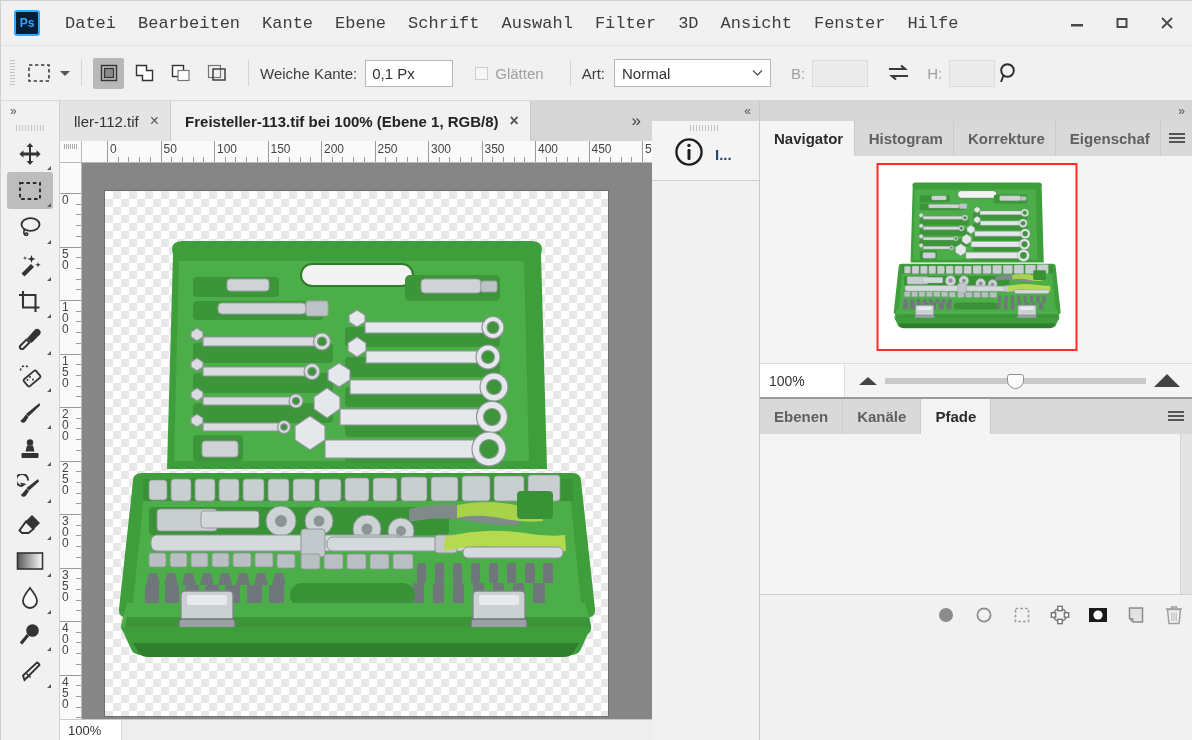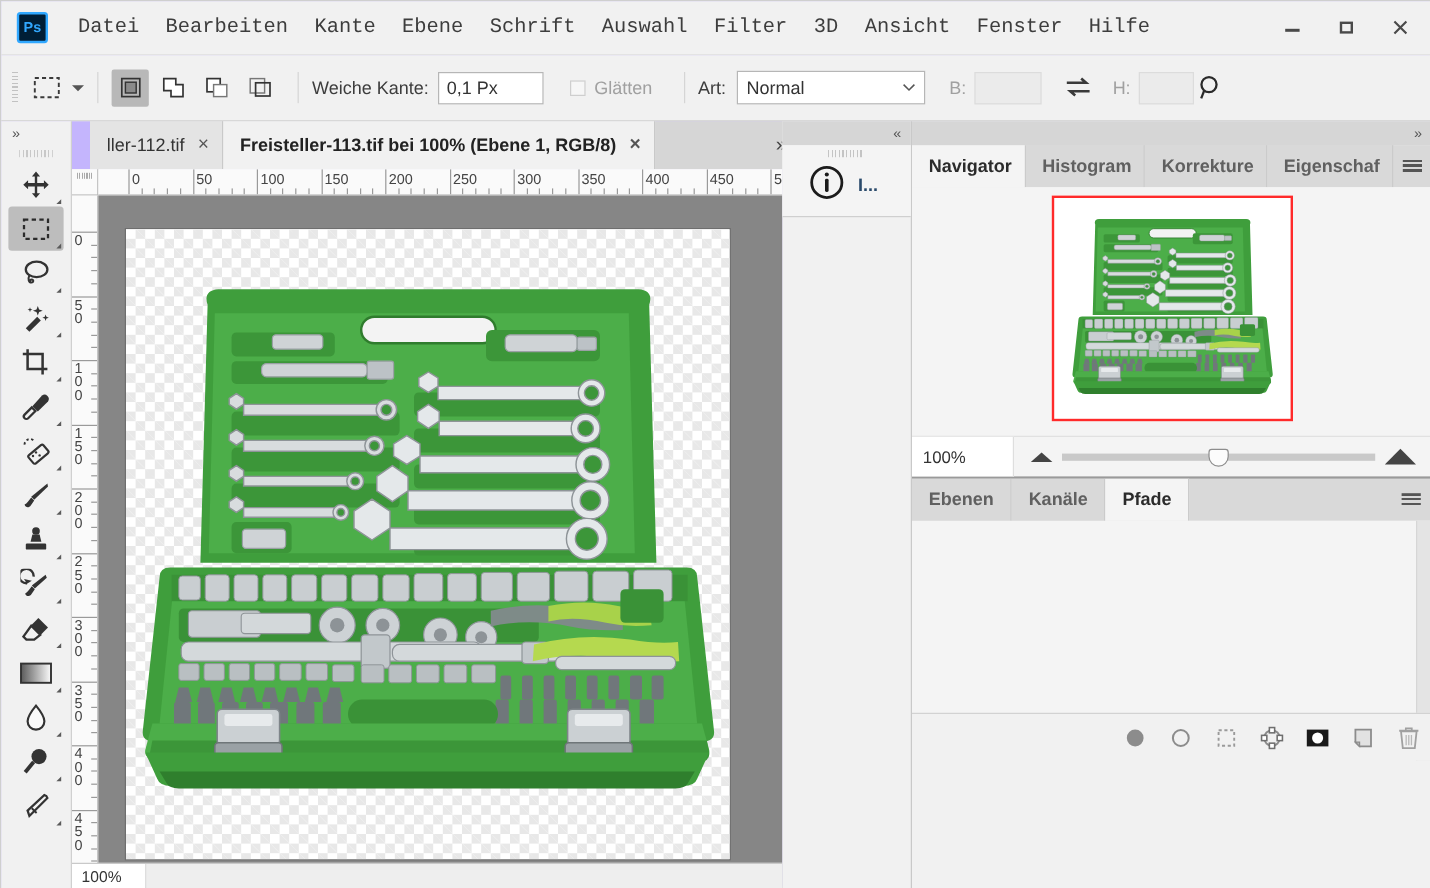--- a/index.html
+++ b/index.html
@@ -122,21 +122,21 @@
   .tool.active { background: #bdbdbd; }
   .tool .corner {
     position: absolute; right: 2px; bottom: 2px;
     width: 0; height: 0;
     border-left: 4px solid transparent; border-bottom: 4px solid #5a5a5a;
   }
   .tool svg { display: block; }
 
   
   #tabbar {
-    position: absolute; left: 74px; top: 100px; width: 592px; height: 40px;
+    position: absolute; left: 59px; top: 100px; width: 592px; height: 40px;
     background: #d6d6d6;
     display: flex; align-items: flex-end;
   }
   .doctab {
     height: 40px; background: #e4e4e4;
     display: flex; align-items: center; padding: 0 11px 0 14px;
     font-size: 15px; color: #333; white-space: nowrap;
     border-right: 1px solid #c9c9c9;
   }
   .doctab.active { background: #f1f1f1; font-weight: bold; color: #222; }

